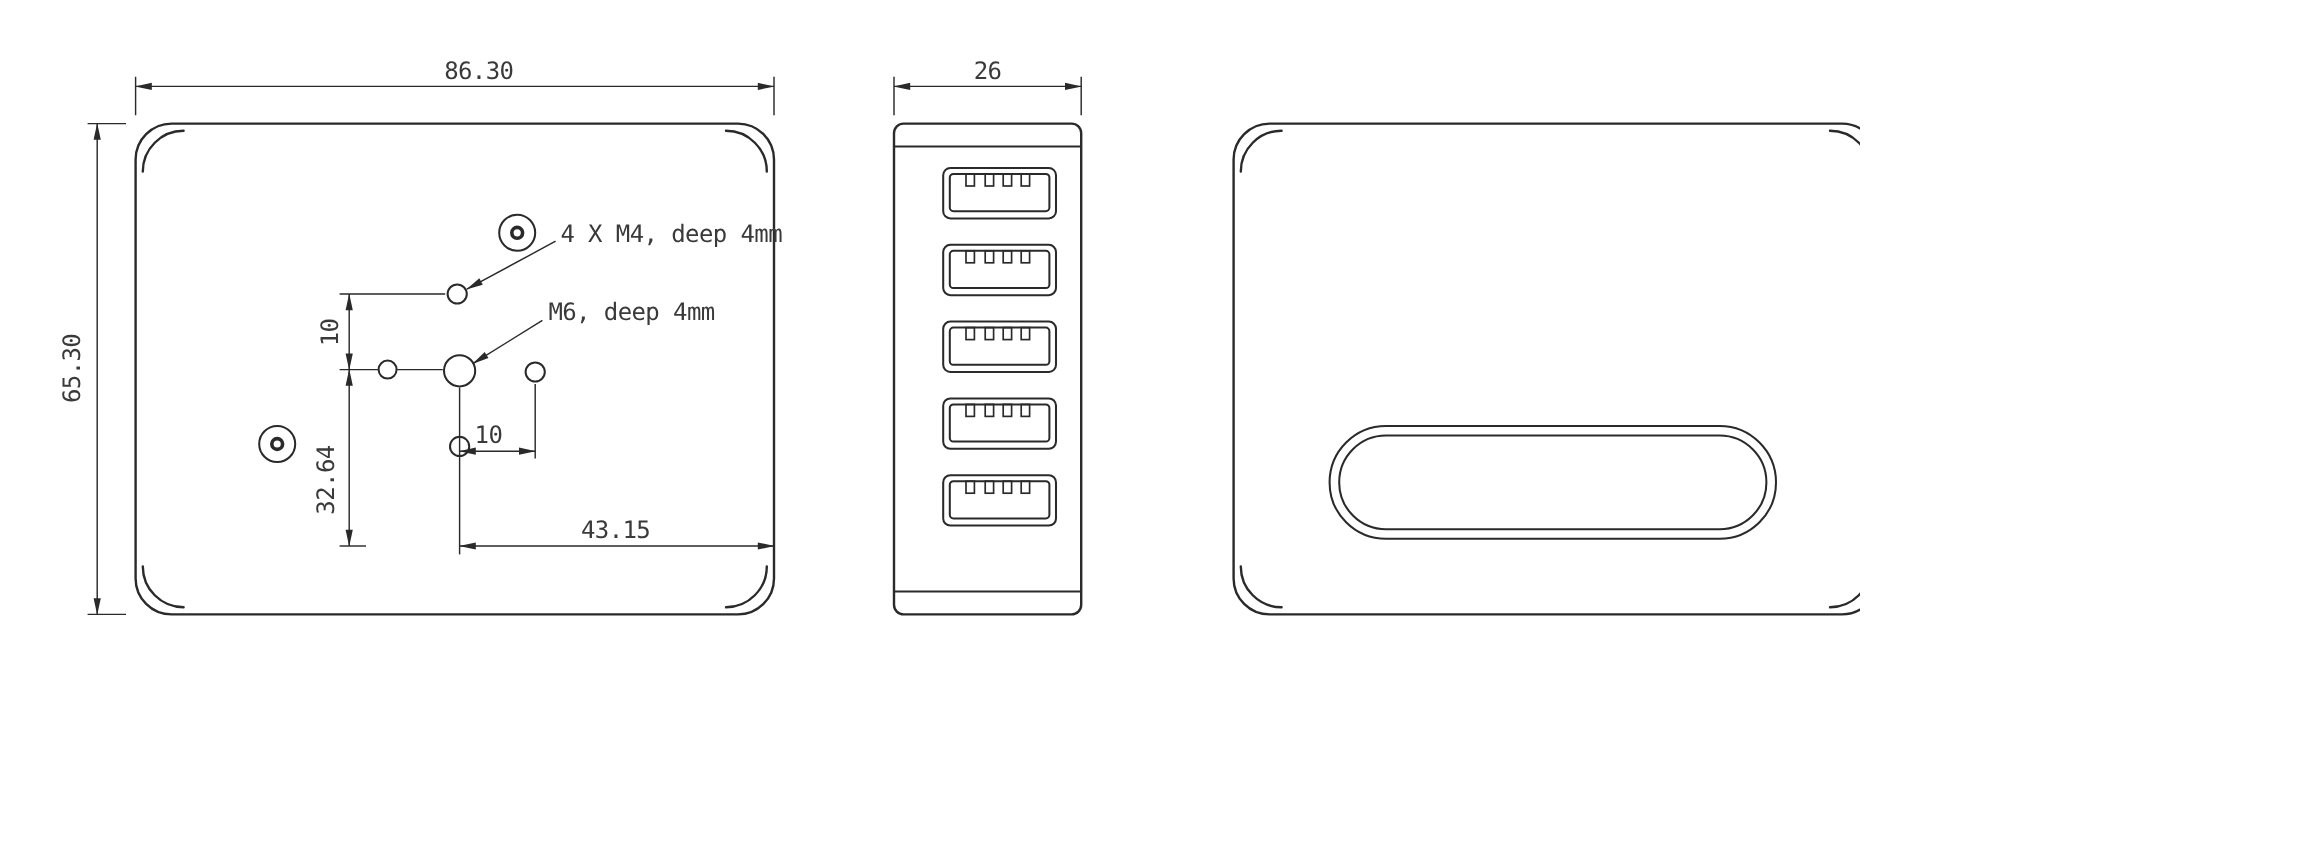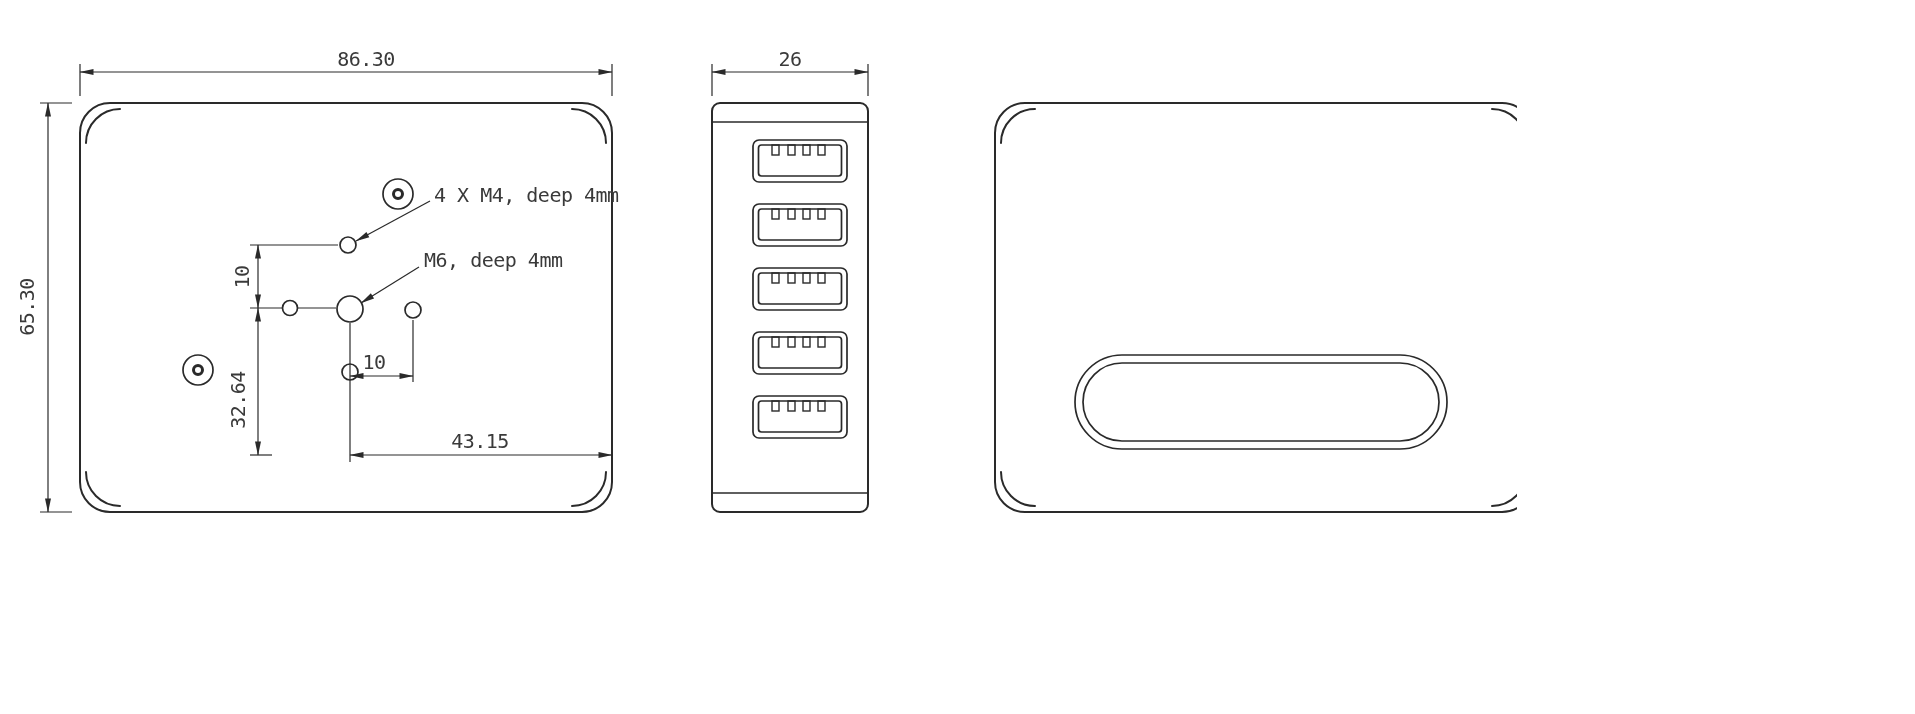--- a/index.html
+++ b/index.html
@@ -1,17 +1,17 @@
 <!DOCTYPE html>
 <html style="--bg: #ffffff; --line: #2a2a2a; --text: #3a3a3a;"><head>
 <meta charset="utf-8">
 <style>
   :root { --bg:#ffffff; --line:#2a2a2a; --text:#3a3a3a; }
   html,body { margin:0; padding:0; background:var(--bg); }
-  .stage { width:1517px; height:714px; background:var(--bg); position:relative; overflow:hidden; }
+  .stage { width:1517px; height:714px; background:var(--bg); position:relative; overflow:hidden;padding-left:33px; }
   svg { display:block; }
   .ol  { stroke:var(--line); stroke-width:2; fill:none; stroke-linecap:round; stroke-linejoin:round; }
   .face{ fill:#ffffff; }
   .det { stroke:var(--line); stroke-width:1.7; fill:none; }
   .thin{ stroke-width:1.4; }
   .dot { stroke:var(--line); stroke-width:3; fill:none; }
   .dim { stroke:var(--line); stroke-width:1.2; fill:none; }
   .arr2  { marker-start:url(#arrow); marker-end:url(#arrow); }
   .arrend{ marker-end:url(#arrow); }
   #arrow path { fill:var(--line); }

